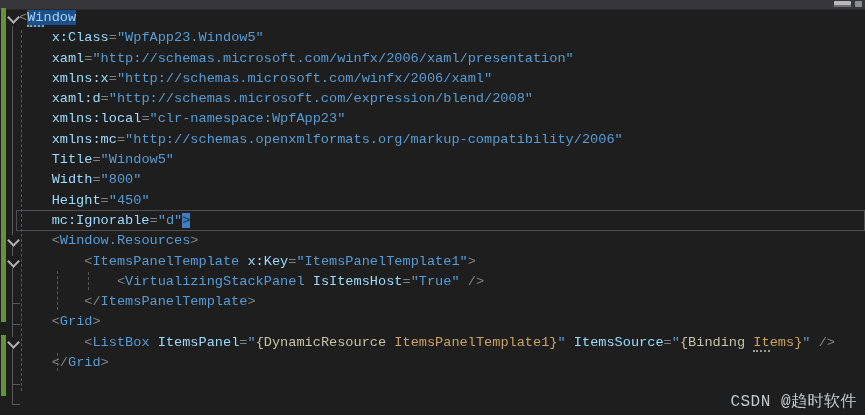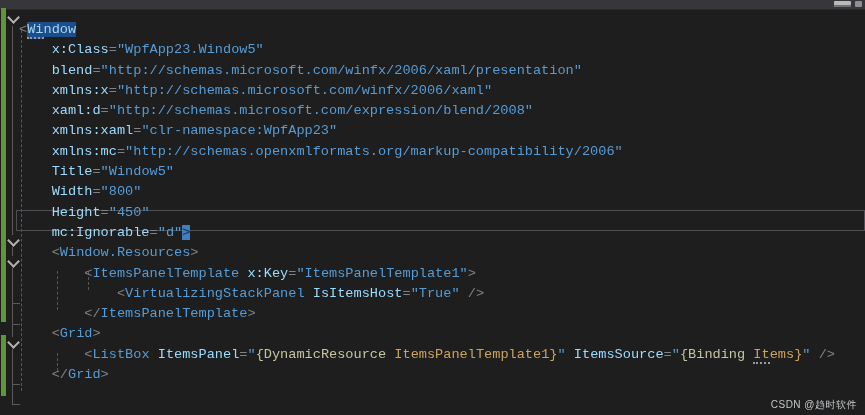--- a/index.html
+++ b/index.html
@@ -22,37 +22,37 @@
   .chev-box{position:absolute;left:6px;width:13px;height:12px;background:var(--bg,#1e1e1e);}
   .chev-box i{position:absolute;left:3px;top:1px;width:7px;height:7px;border-right:2px solid #b4b4b4;border-bottom:2px solid #b4b4b4;transform:rotate(45deg);}
 
   
   .guide{position:absolute;width:0;border-left:1px dashed var(--guide,#575757);}
 
   
   #current-line{position:absolute;left:16px;right:0;top:210px;height:19px;border:1px solid var(--currentline-border,#4f4f53);}
 
   
-  #code-area{position:absolute;left:0;top:20px;right:0;}
+  #code-area{position:absolute;left:0;top:8px;right:0;}
   .line{height:20.3px;line-height:20.3px;padding-left:19px;white-space:pre;font-size:13.6px;}
   .t-p{color:var(--text,#d4d4d4);}
   .t-d{color:var(--delim,#828282);}
   .t-e{color:var(--element,#569cd6);}
   .t-a{color:var(--attr,#9cdcfe);}
   .t-v{color:var(--value,#569cd6);}
   .t-x{color:var(--extension,#c5c5a3);}
   .t-g{color:var(--extparam,#cda35f);}
   .hl{background:var(--tagmatch,#1a4f8b);}
   .t-d.hl{color:#c9d6e2;}
   .t-e.hl{color:#a8d3f2;}
   .sel{background:var(--selection,#3f7ebf);color:#12304f;}
   .du{border-bottom:2px dotted #9a9a9a;}
 
   
-  #watermark{position:absolute;right:8px;bottom:3px;font-family:Liberation Sans, sans-serif;font-size:10px;color:var(--watermark-color,#c5c9cc);letter-spacing:0.5px;}
+  #watermark{position:absolute;right:8px;bottom:3px;font-family:Liberation Mono, monospace;font-size:16px;color:var(--watermark-color,#c5c9cc);letter-spacing:0.5px;}
 </style>
 </head>
 <body>
 
 <div id="screen">
 
   <div id="topbar">
     <span class="chip1"></span>
     <span class="chip2"></span>
   </div>
@@ -83,24 +83,24 @@
   <div class="guide" style="left:21px;top:30px;height:361px;"></div>
   <div class="guide" style="left:57px;top:271px;height:39px;"></div>
   <div class="guide" style="left:88px;top:272px;height:18px;"></div>
   <div class="guide" style="left:57px;top:353px;height:18px;"></div>
 
   <div id="current-line"></div>
 
   <div id="code-area">
       <div class="line"><span class="t-d">&lt;</span><span class="t-e hl du">Wi</span><span class="t-e hl">ndow</span></div>
       <div class="line"><span class="t-p">    </span><span class="t-a">x:Class</span><span class="t-d">=</span><span class="t-v">"WpfApp23.Window5"</span></div>
-      <div class="line"><span class="t-p">    </span><span class="t-a">blend</span><span class="t-d">=</span><span class="t-v">"http://schemas.microsoft.com/winfx/2006/xaml/presentation"</span></div>
+      <div class="line"><span class="t-p">    </span><span class="t-a">xaml</span><span class="t-d">=</span><span class="t-v">"http://schemas.microsoft.com/winfx/2006/xaml/presentation"</span></div>
       <div class="line"><span class="t-p">    </span><span class="t-a">xmlns:x</span><span class="t-d">=</span><span class="t-v">"http://schemas.microsoft.com/winfx/2006/xaml"</span></div>
       <div class="line"><span class="t-p">    </span><span class="t-a">xaml:d</span><span class="t-d">=</span><span class="t-v">"http://schemas.microsoft.com/expression/blend/2008"</span></div>
-      <div class="line"><span class="t-p">    </span><span class="t-a">xmlns:xaml</span><span class="t-d">=</span><span class="t-v">"clr-namespace:WpfApp23"</span></div>
+      <div class="line"><span class="t-p">    </span><span class="t-a">xmlns:local</span><span class="t-d">=</span><span class="t-v">"clr-namespace:WpfApp23"</span></div>
       <div class="line"><span class="t-p">    </span><span class="t-a">xmlns:mc</span><span class="t-d">=</span><span class="t-v">"http://schemas.openxmlformats.org/markup-compatibility/2006"</span></div>
       <div class="line"><span class="t-p">    </span><span class="t-a">Title</span><span class="t-d">=</span><span class="t-v">"Window5"</span></div>
       <div class="line"><span class="t-p">    </span><span class="t-a">Width</span><span class="t-d">=</span><span class="t-v">"800"</span></div>
       <div class="line"><span class="t-p">    </span><span class="t-a">Height</span><span class="t-d">=</span><span class="t-v">"450"</span></div>
       <div class="line current"><span class="t-p">    </span><span class="t-a">mc:Ignorable</span><span class="t-d">=</span><span class="t-v">"d"</span><span class="t-d sel">&gt;</span></div>
       <div class="line"><span class="t-p">    </span><span class="t-d">&lt;</span><span class="t-e">Window.Resources</span><span class="t-d">&gt;</span></div>
       <div class="line"><span class="t-p">        </span><span class="t-d">&lt;</span><span class="t-e">ItemsPanelTemplate</span><span class="t-p"> </span><span class="t-a">x:Key</span><span class="t-d">=</span><span class="t-v">"ItemsPanelTemplate1"</span><span class="t-d">&gt;</span></div>
       <div class="line"><span class="t-p">            </span><span class="t-d">&lt;</span><span class="t-e">VirtualizingStackPanel</span><span class="t-p"> </span><span class="t-a">IsItemsHost</span><span class="t-d">=</span><span class="t-v">"True"</span><span class="t-d"> /&gt;</span></div>
       <div class="line"><span class="t-p">        </span><span class="t-d">&lt;/</span><span class="t-e">ItemsPanelTemplate</span><span class="t-d">&gt;</span></div>
       <div class="line"><span class="t-p">    </span><span class="t-d">&lt;</span><span class="t-e">Grid</span><span class="t-d">&gt;</span></div>

